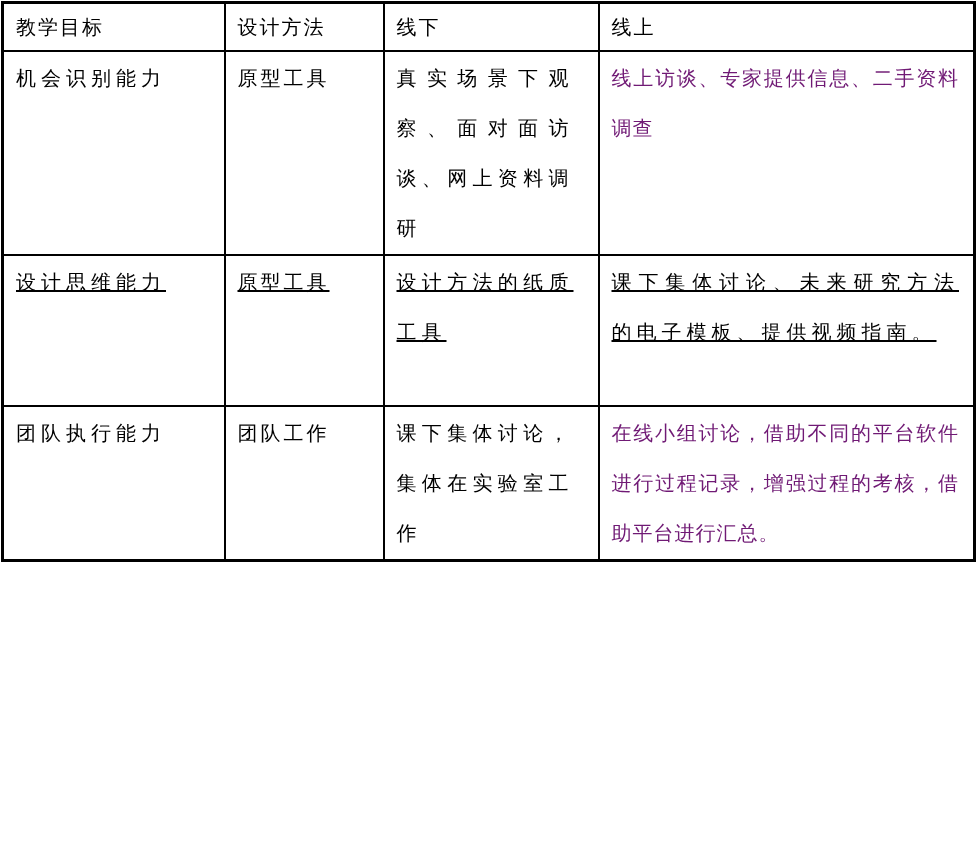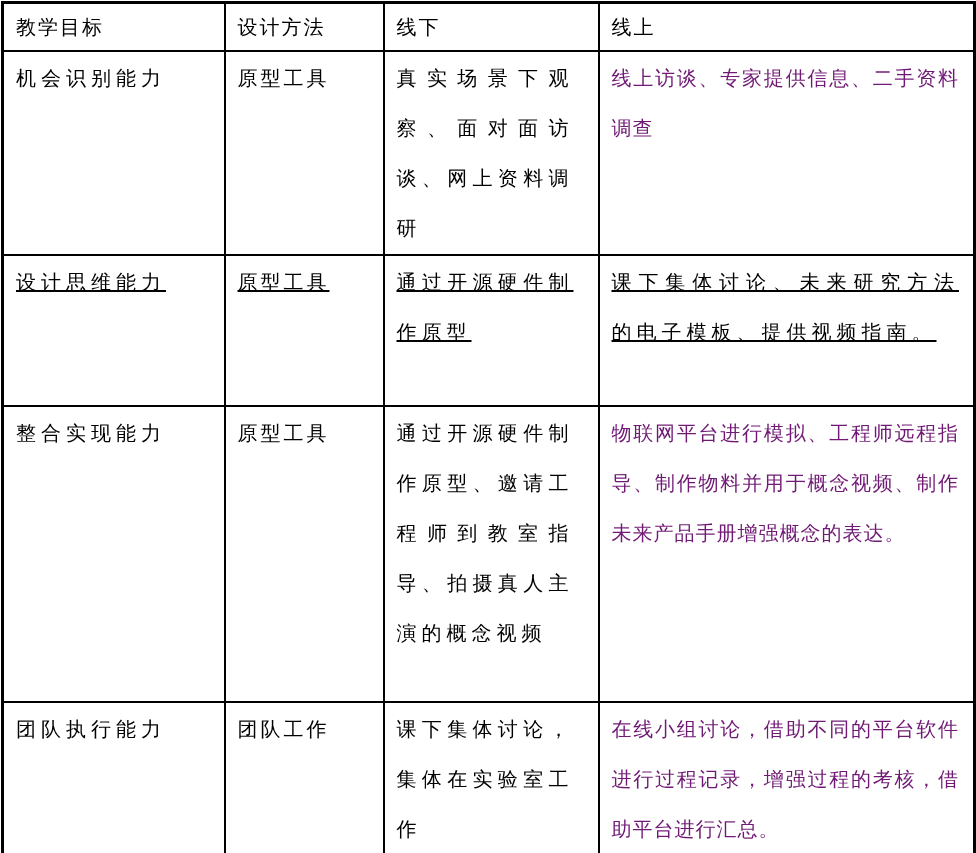--- a/index.html
+++ b/index.html
@@ -90,28 +90,22 @@
   <tbody>
     <tr class="row-1">
       <td class="serif cell-objective">机会识别能力</td>
       <td class="serif cell-content">原型工具</td>
       <td class="serif cell-offline">真实场景下观察、面对面访谈、网上资料调研</td>
       <td class="sans cell-online">线上访谈、专家提供信息、二手资料调查</td>
     </tr>
     <tr class="row-2">
       <td class="serif cell-objective">设计思维能力</td>
       <td class="serif cell-content">原型工具</td>
-      <td class="serif cell-offline">通过开源硬件制作原型</td>
+      <td class="serif cell-offline">设计方法的纸质工具</td>
       <td class="serif online-serif cell-online">课下集体讨论、未来研究方法的电子模板、提供视频指南。</td>
-    </tr>
-    <tr class="row-3">
-      <td class="serif cell-objective">整合实现能力</td>
-      <td class="serif cell-content">原型工具</td>
-      <td class="serif cell-offline">通过开源硬件制作原型、邀请工程师到教室指导、拍摄真人主演的概念视频</td>
-      <td class="sans cell-online">物联网平台进行模拟、工程师远程指导、制作物料并用于概念视频、制作未来产品手册增强概念的表达。</td>
     </tr>
     <tr class="row-4">
       <td class="serif cell-objective">团队执行能力</td>
       <td class="serif cell-content">团队工作</td>
       <td class="serif cell-offline">课下集体讨论，集体在实验室工作</td>
       <td class="sans cell-online">在线小组讨论，借助不同的平台软件进行过程记录，增强过程的考核，借助平台进行汇总。</td>
     </tr>
   </tbody>
 </table>
 

